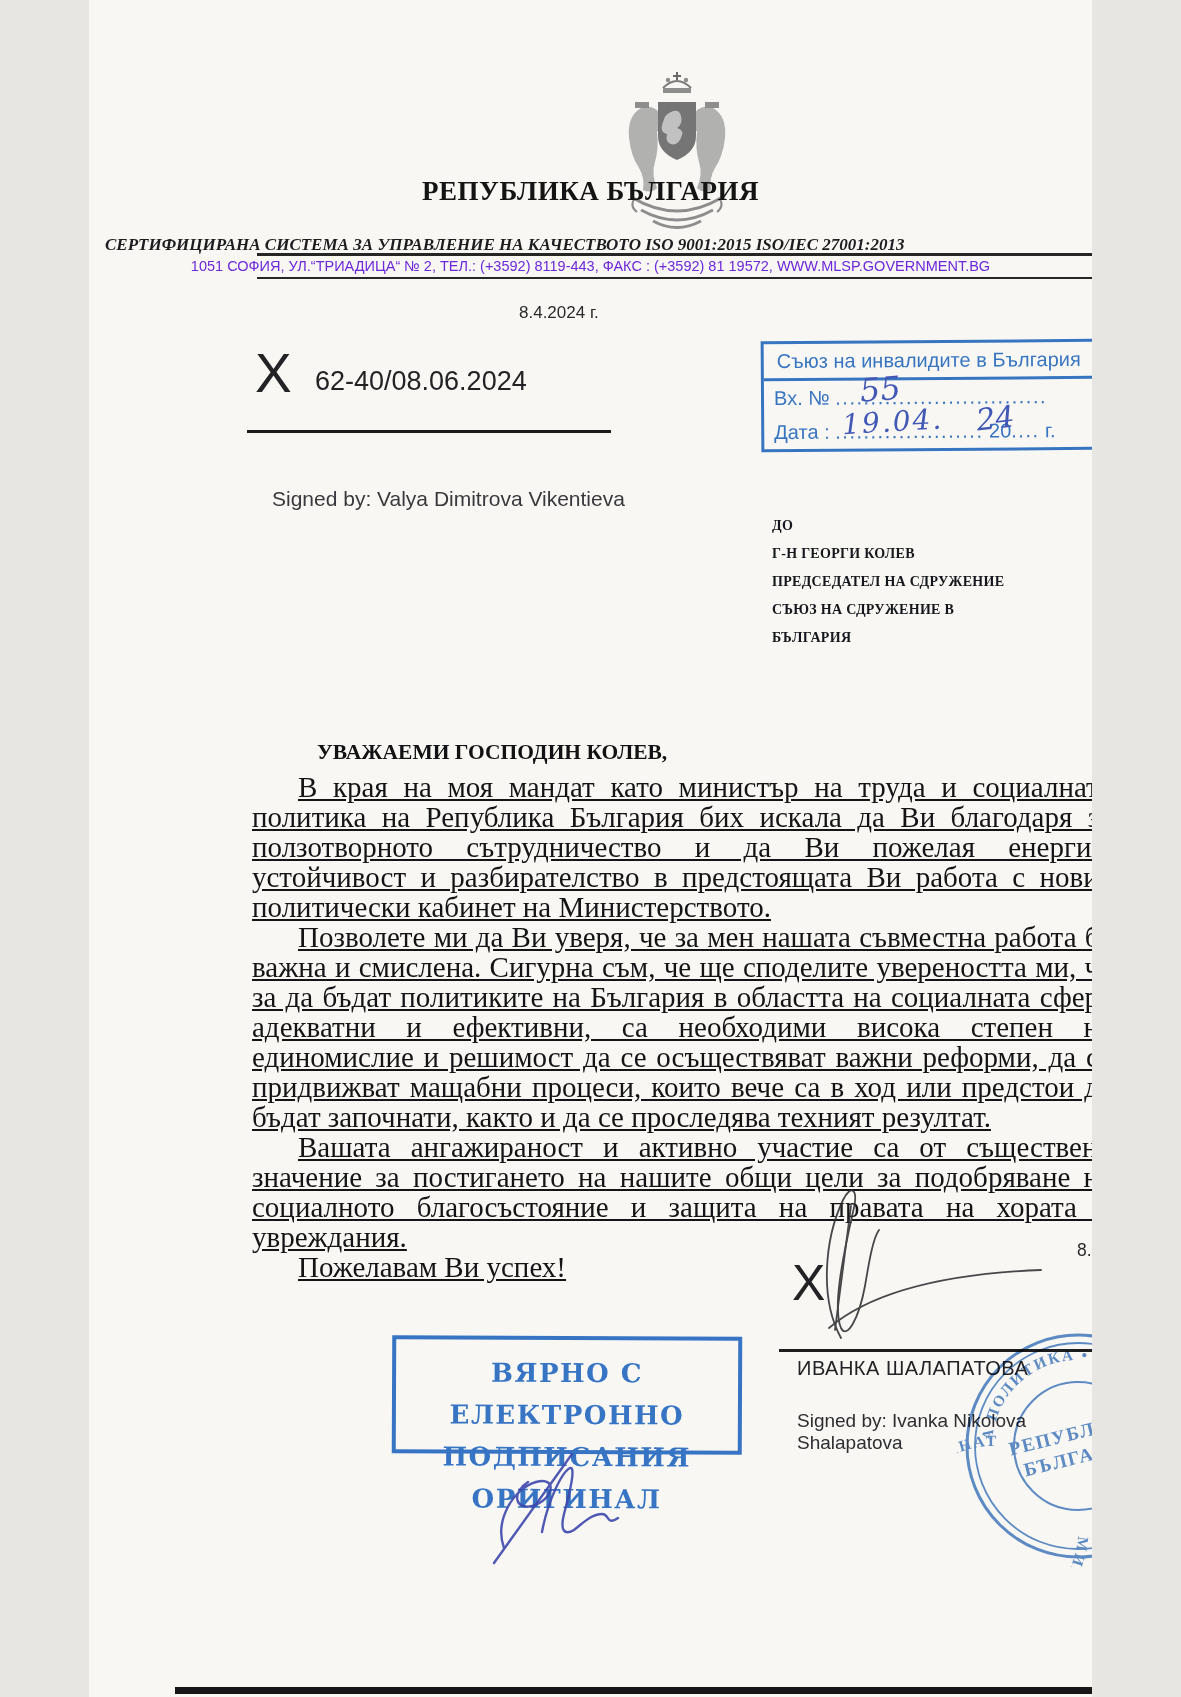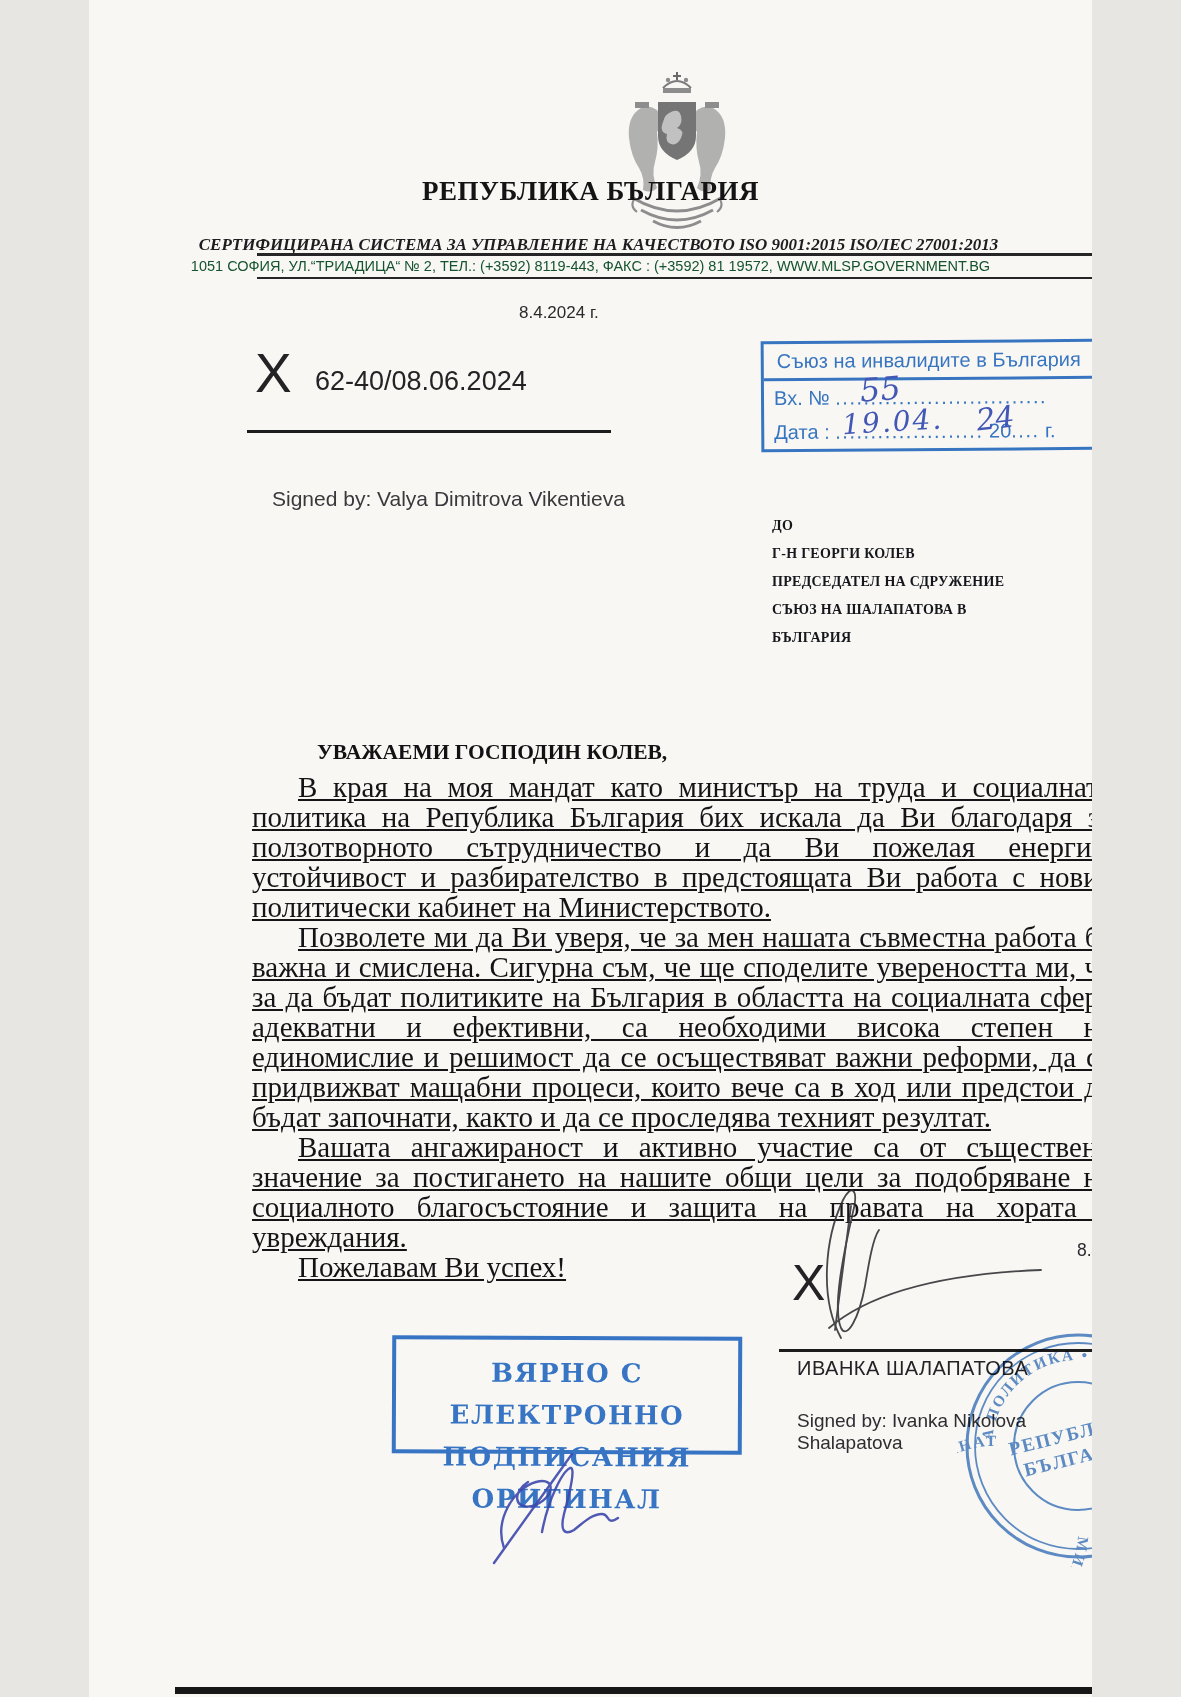--- a/index.html
+++ b/index.html
@@ -8,25 +8,25 @@
     background:#f8f7f4;overflow:hidden;
     font-family:"Liberation Serif",serif;color:#1c1c1e;
   }
   .abs{position:absolute;}
   
   .coa{left:522px;top:66px;width:132px;height:168px;}
   .title-republic{left:0;right:0;top:176px;text-align:center;font-weight:bold;
     font-size:27px;letter-spacing:.5px;color:#141414;}
   .title-ministry{left:0;right:0;top:205px;text-align:center;font-weight:bold;
     font-size:25px;letter-spacing:.2px;color:#141414;}
-  .cert-line{left:16px;right:0;top:235px;text-align:center;font-style:italic;font-weight:600;
+  .cert-line{left:16px;right:0;top:235px;font-style:italic;font-weight:600;
     font-size:17px;color:#1d1d1f;}
   .rule-top{left:168px;top:253px;width:845px;height:3px;background:#262626;}
   .addr-line{left:0;right:0;top:258px;text-align:center;
-    font-family:"Liberation Sans",sans-serif;font-size:14.5px;font-weight:500;color:#14532d;}
+    font-family:"Liberation Sans",sans-serif;font-size:14.5px;font-weight:500;color:#6d28d9;}
   .rule-bottom{left:168px;top:277px;width:845px;height:2px;background:#262626;}
   
   .date-top{left:430px;top:303px;font-family:"Liberation Sans",sans-serif;font-size:17px;color:#2a2a2c;}
   .ref-x{left:166px;top:341px;font-family:"Liberation Sans",sans-serif;font-size:55px;color:#232325;}
   .ref-num{left:226px;top:366px;font-family:"Liberation Sans",sans-serif;font-size:27px;color:#232325;}
   .ref-underline{left:158px;top:430px;width:364px;height:3px;background:#1c1c1c;}
   .signed-by-1{left:183px;top:487px;font-family:"Liberation Sans",sans-serif;font-size:21px;color:#39393d;}
   
   .intake{left:672px;top:340px;width:330px;border:3px solid #2e6fbe;color:#2e6fbe;
     transform:rotate(-.4deg);opacity:.95;}
@@ -125,21 +125,21 @@
       <span>20</span><span class="dots">....</span><span> г.</span>
       <span class="hand hand-1904">19.04.</span>
       <span class="hand hand-24">24</span>
     </div>
   </div>
 
   <div class="abs recipient">
     <span>ДО</span>
     <span>Г-Н ГЕОРГИ КОЛЕВ</span>
     <span>ПРЕДСЕДАТЕЛ НА СДРУЖЕНИЕ</span>
-    <span>СЪЮЗ НА ШАЛАПАТОВА В</span>
+    <span>СЪЮЗ НА СДРУЖЕНИЕ В</span>
     <span>БЪЛГАРИЯ</span>
   </div>
 
   <div class="abs salutation">УВАЖАЕМИ ГОСПОДИН КОЛЕВ,</div>
   <div class="abs body-text">
     <p>В края на моя мандат като министър на труда и социалната политика на Република България бих искала да Ви благодаря за ползотворното сътрудничество и да Ви пожелая енергия, устойчивост и разбирателство в предстоящата Ви работа с новия политически кабинет на Министерството.</p>
     <p>Позволете ми да Ви уверя, че за мен нашата съвместна работа бе важна и смислена. Сигурна съм, че ще споделите увереността ми, че за да бъдат политиките на България в областта на социалната сфера адекватни и ефективни, са необходими висока степен на единомислие и решимост да се осъществяват важни реформи, да се придвижват мащабни процеси, които вече са в ход или предстои да бъдат започнати, както и да се проследява техният резултат.</p>
     <p>Вашата ангажираност и активно участие са от съществено значение за постигането на нашите общи цели за подобряване на социалното благосъстояние и защита на правата на хората с увреждания.</p>
     <p class="closing">Пожелавам Ви успех!</p>
   </div>

